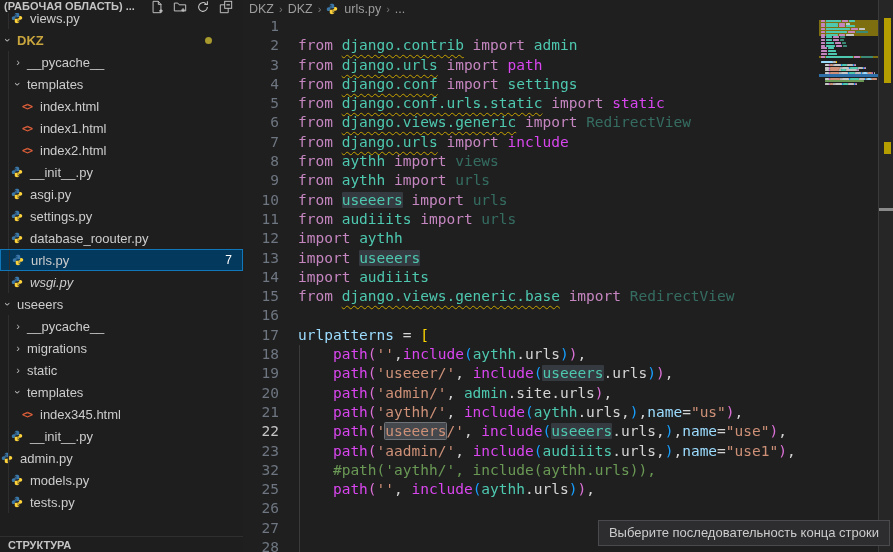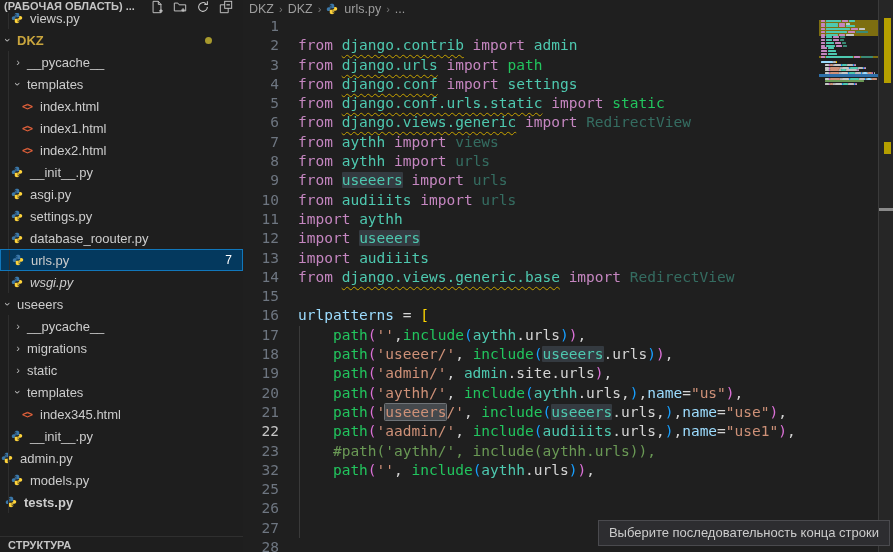--- a/index.html
+++ b/index.html
@@ -43,21 +43,21 @@
   .gutter .ln.active{color:#c6c6c6;}
   .code{position:absolute;left:55px;top:0;right:0;
     font-family:"DejaVu Sans Mono",monospace;font-size:14.5px;line-height:19.3px;color:#d4d4d4;}
   .line{height:19.3px;white-space:pre;position:relative;}
   .line.g::before{content:"";position:absolute;left:1px;top:0;bottom:0;width:1px;background:#3a3a3a;}
 
   .tk-k{color:#c586c0;}
   .tk-m{color:#4ec9b0;text-decoration:underline wavy #c8a300 1px;text-underline-offset:4px;}
   .tk-c{color:#4ec9b0;}
   .tk-d{color:#4ec9b0;opacity:.45;}
-  .tk-f{color:#22c55e;margin-top:38px;}
+  .tk-f{color:#d946ef;margin-top:38px;}
   .tk-t{color:#d4d4d4;}
   .tk-s{color:#ce9178;}
   .tk-p{color:#9cdcfe;}
   .tk-v{color:#9cdcfe;}
   .tk-x{color:#6a9955;}
   .tk-b1{color:#ffd700;}
   .tk-b2{color:#da70d6;}
   .tk-b3{color:#179fff;}
   .tk-h{background:#343a40;border-radius:1px;}
   .tk-w{background:#45494d;box-shadow:0 0 0 1px #6f7377;border-radius:1px;}
@@ -223,21 +223,21 @@
         </div>
         <div class="trow lvl-guide" style="padding-left: 10px;">
           <span class="ficon">
             <svg width="12" height="12" viewBox="0 0 16 16">
               <path fill="#3b78aa" d="M7.9 1C6 1 5 1.9 5 3.2V5h3.1v.6H3.6C2.1 5.6 1 6.6 1 8.2c0 1.6 1.1 2.6 2.6 2.6H5V9.2C5 7.9 6.1 7 7.4 7H11V3.2C11 1.9 9.8 1 7.9 1zM6.4 2.3a.8.8 0 1 1 0 1.6.8.8 0 0 1 0-1.6z"></path>
               <path fill="#ffd43b" d="M8.1 15c1.9 0 2.9-.9 2.9-2.2V11H7.9v-.6h4.5c1.5 0 2.6-1 2.6-2.6 0-1.6-1.1-2.6-2.6-2.6H11v1.6C11 8.1 9.9 9 8.6 9H5v3.8C5 14.1 6.2 15 8.1 15zm1.5-1.3a.8.8 0 1 1 0-1.6.8.8 0 0 1 0 1.6z"></path>
             </svg>
           </span>
           <span>models.py</span>
         </div>
-        <div class="trow lvl-guide" style="padding-left: 4px; font-weight: bold;">
+        <div class="trow lvl-guide" style="padding-left: 10px;">
           <span class="ficon">
             <svg width="12" height="12" viewBox="0 0 16 16">
               <path fill="#3b78aa" d="M7.9 1C6 1 5 1.9 5 3.2V5h3.1v.6H3.6C2.1 5.6 1 6.6 1 8.2c0 1.6 1.1 2.6 2.6 2.6H5V9.2C5 7.9 6.1 7 7.4 7H11V3.2C11 1.9 9.8 1 7.9 1zM6.4 2.3a.8.8 0 1 1 0 1.6.8.8 0 0 1 0-1.6z"></path>
               <path fill="#ffd43b" d="M8.1 15c1.9 0 2.9-.9 2.9-2.2V11H7.9v-.6h4.5c1.5 0 2.6-1 2.6-2.6 0-1.6-1.1-2.6-2.6-2.6H11v1.6C11 8.1 9.9 9 8.6 9H5v3.8C5 14.1 6.2 15 8.1 15zm1.5-1.3a.8.8 0 1 1 0-1.6.8.8 0 0 1 0 1.6z"></path>
             </svg>
           </span>
           <span>tests.py</span>
         </div>
       </div>
 
@@ -326,20 +326,21 @@
           <div class="ln">27</div>
           <div class="ln">28</div>
         </div>
       <div class="code" id="code">
           <div class="line"></div>
           <div class="line"><span class="tk-k">from</span><span class="tk-t"> </span><span class="tk-m">django.contrib</span><span class="tk-t"> </span><span class="tk-k">import</span><span class="tk-t"> </span><span class="tk-c">admin</span></div>
           <div class="line"><span class="tk-k">from</span><span class="tk-t"> </span><span class="tk-m">django.urls</span><span class="tk-t"> </span><span class="tk-k">import</span><span class="tk-t"> </span><span class="tk-f">path</span></div>
           <div class="line"><span class="tk-k">from</span><span class="tk-t"> </span><span class="tk-m">django.conf</span><span class="tk-t"> </span><span class="tk-k">import</span><span class="tk-t"> </span><span class="tk-c">settings</span></div>
           <div class="line"><span class="tk-k">from</span><span class="tk-t"> </span><span class="tk-m">django.conf.urls.static</span><span class="tk-t"> </span><span class="tk-k">import</span><span class="tk-t"> </span><span class="tk-f">static</span></div>
           <div class="line"><span class="tk-k">from</span><span class="tk-t"> </span><span class="tk-m">django.views.generic</span><span class="tk-t"> </span><span class="tk-k">import</span><span class="tk-t"> </span><span class="tk-d">RedirectView</span></div>
+          <div class="line"><span class="tk-k">from</span><span class="tk-t"> </span><span class="tk-m">django.urls</span><span class="tk-t"> </span><span class="tk-k">import</span><span class="tk-t"> </span><span class="tk-f">include</span></div>
           <div class="line"><span class="tk-k">from</span><span class="tk-t"> </span><span class="tk-c">aythh</span><span class="tk-t"> </span><span class="tk-k">import</span><span class="tk-t"> </span><span class="tk-d">views</span></div>
           <div class="line"><span class="tk-k">from</span><span class="tk-t"> </span><span class="tk-c">aythh</span><span class="tk-t"> </span><span class="tk-k">import</span><span class="tk-t"> </span><span class="tk-d">urls</span></div>
           <div class="line"><span class="tk-k">from</span><span class="tk-t"> </span><span class="tk-c tk-h">useeers</span><span class="tk-t"> </span><span class="tk-k">import</span><span class="tk-t"> </span><span class="tk-d">urls</span></div>
           <div class="line"><span class="tk-k">from</span><span class="tk-t"> </span><span class="tk-c">audiiits</span><span class="tk-t"> </span><span class="tk-k">import</span><span class="tk-t"> </span><span class="tk-d">urls</span></div>
           <div class="line"><span class="tk-k">import</span><span class="tk-t"> </span><span class="tk-c">aythh</span></div>
           <div class="line"><span class="tk-k">import</span><span class="tk-t"> </span><span class="tk-c tk-h">useeers</span></div>
           <div class="line"><span class="tk-k">import</span><span class="tk-t"> </span><span class="tk-c">audiiits</span></div>
           <div class="line"><span class="tk-k">from</span><span class="tk-t"> </span><span class="tk-m">django.views.generic.base</span><span class="tk-t"> </span><span class="tk-k">import</span><span class="tk-t"> </span><span class="tk-d">RedirectView</span></div>
           <div class="line"></div>
           <div class="line"><span class="tk-v">urlpatterns</span><span class="tk-t"> = </span><span class="tk-b1">[</span></div>

